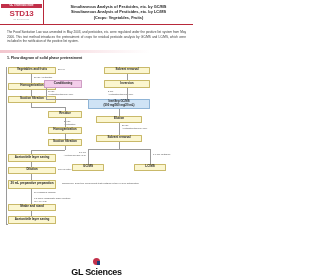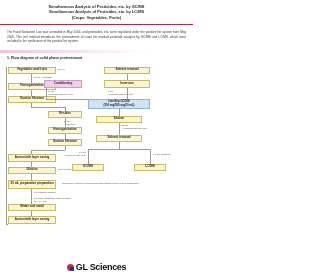--- a/index.html
+++ b/index.html
@@ -80,37 +80,43 @@
   .hline{height:.5px;}
   .note{
     position:absolute;font-size:2.5px;line-height:3.2px;color:#4a4a4a;
   }
 
   
   .footer{
     position:absolute;left:0;bottom:0;width:100%;height:22px;
     display:flex;align-items:center;justify-content:center;gap:2px;
     background:#ffffff;
+    flex-direction:column;
   }
   .gl-mark{
     width:7px;height:7px;border-radius:50%;
     background:#c2304a;position:relative;flex:0 0 7px;
   }
   .gl-mark:after{
     content:"";position:absolute;right:0;bottom:0;width:3.4px;height:3.4px;
     background:#1c3f7a;
   }
   .gl-text{font-size:9px;font-weight:bold;color:#111111;letter-spacing:-.3px;}
 </style>
 </head>
 <body>
 
 <div class="page">
 
   <div class="header">
+    <div class="logo-box">
+      <div class="logo-tag">GL Technical Note</div>
+      <div class="logo-code">STD13</div>
+      <div class="logo-sub">GL Sciences Inc.</div>
+    </div>
     <div class="title-box">
       <div class="title-line">Simultaneous Analysis of Pesticides, etc. by GC/MS</div>
       <div class="title-line">Simultaneous Analysis of Pesticides, etc. by LC/MS</div>
       <div class="title-line">(Crops: Vegetables, Fruits)</div>
     </div>
   </div>
 
   <div class="intro">The Food Sanitation Law was amended in May 2003, and pesticides, etc. were regulated under the positive list system from May 2006. This test method introduces the pretreatment of crops for residual pesticide analysis by GC/MS and LC/MS, which were included in the notification of the positive list system.</div>
 
   <div class="section-bar"></div>

